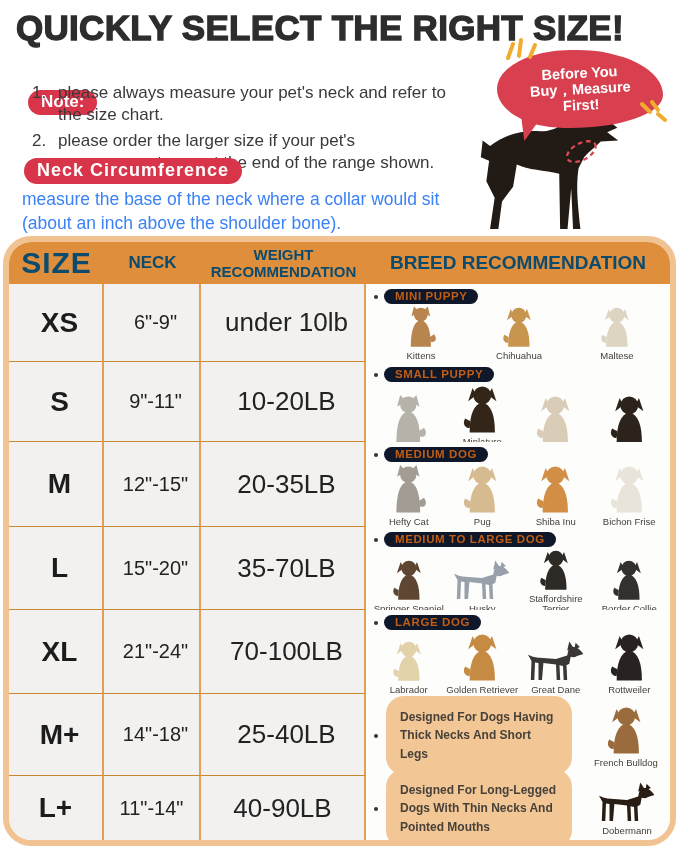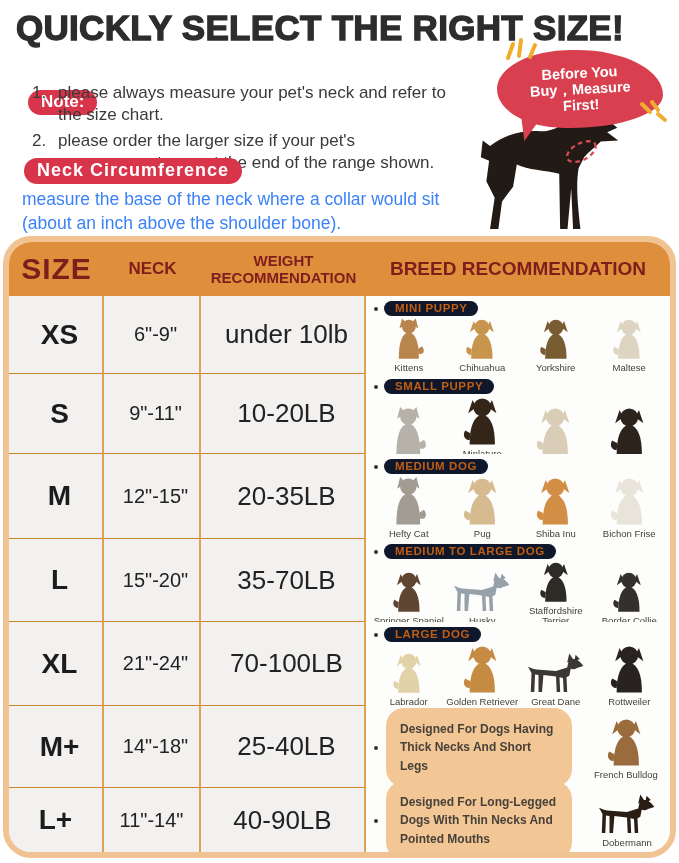--- a/index.html
+++ b/index.html
@@ -32,21 +32,21 @@
   .bubble-text { color:#fff; font-weight:bold; font-size:14.5px; line-height:1.12;
             text-align:center; transform:rotate(-3deg); }
   .marks { position:absolute; z-index:3; }
   .marks-tl { left:504px; top:28px; }
   .marks-br { left:638px; top:92px; }
 
   
   .size-table { position:absolute; left:3px; top:236px; width:673px;
                 border:6px solid #f1c392; border-radius:28px; overflow:hidden;
                 background:#fdfdfc; }
-  .thead { display:flex; background:#df8f3b; height:54px; color:#7f1d1d; }
+  .thead { display:flex; background:#df8f3b; height:42px; color:#0c4a6e; }
   .th { display:flex; align-items:center; justify-content:center; text-align:center;
         font-weight:bold; }
   .col-size   { width:95px;  flex:0 0 95px; }
   .col-neck   { width:97px;  flex:0 0 97px; }
   .col-weight { width:165px; flex:0 0 165px; }
   .col-breed  { flex:1; }
   .th-size   { font-size:30px; letter-spacing:1px; }
   .th-neck   { font-size:17px; }
   .th-weight { font-size:15px; line-height:1.15; white-space:pre-line; }
   .th-breed  { font-size:19px; }
@@ -186,26 +186,20 @@
             </svg>
           <div class="animal-name">Kittens</div>
         </div>
         <div class="animal">
           <svg class="pet" viewBox="0 0 60 70" style="color:#c8954f">
               <use href="#dogSit" fill="currentColor"></use>
             </svg>
           <div class="animal-name">Chihuahua</div>
         </div>
         <div class="animal">
-          <svg class="pet" viewBox="0 0 60 70" style="color:#7a5c33">
-              <use href="#dogSit" fill="currentColor"></use>
-            </svg>
-          <div class="animal-name">Yorkshire</div>
-        </div>
-        <div class="animal">
           <svg class="pet" viewBox="0 0 60 70" style="color:#ddd5c2">
               <use href="#dogSit" fill="currentColor"></use>
             </svg>
           <div class="animal-name">Maltese</div>
         </div>
       </div>
     </div>
   </div>
 
   <div class="trow r1">

